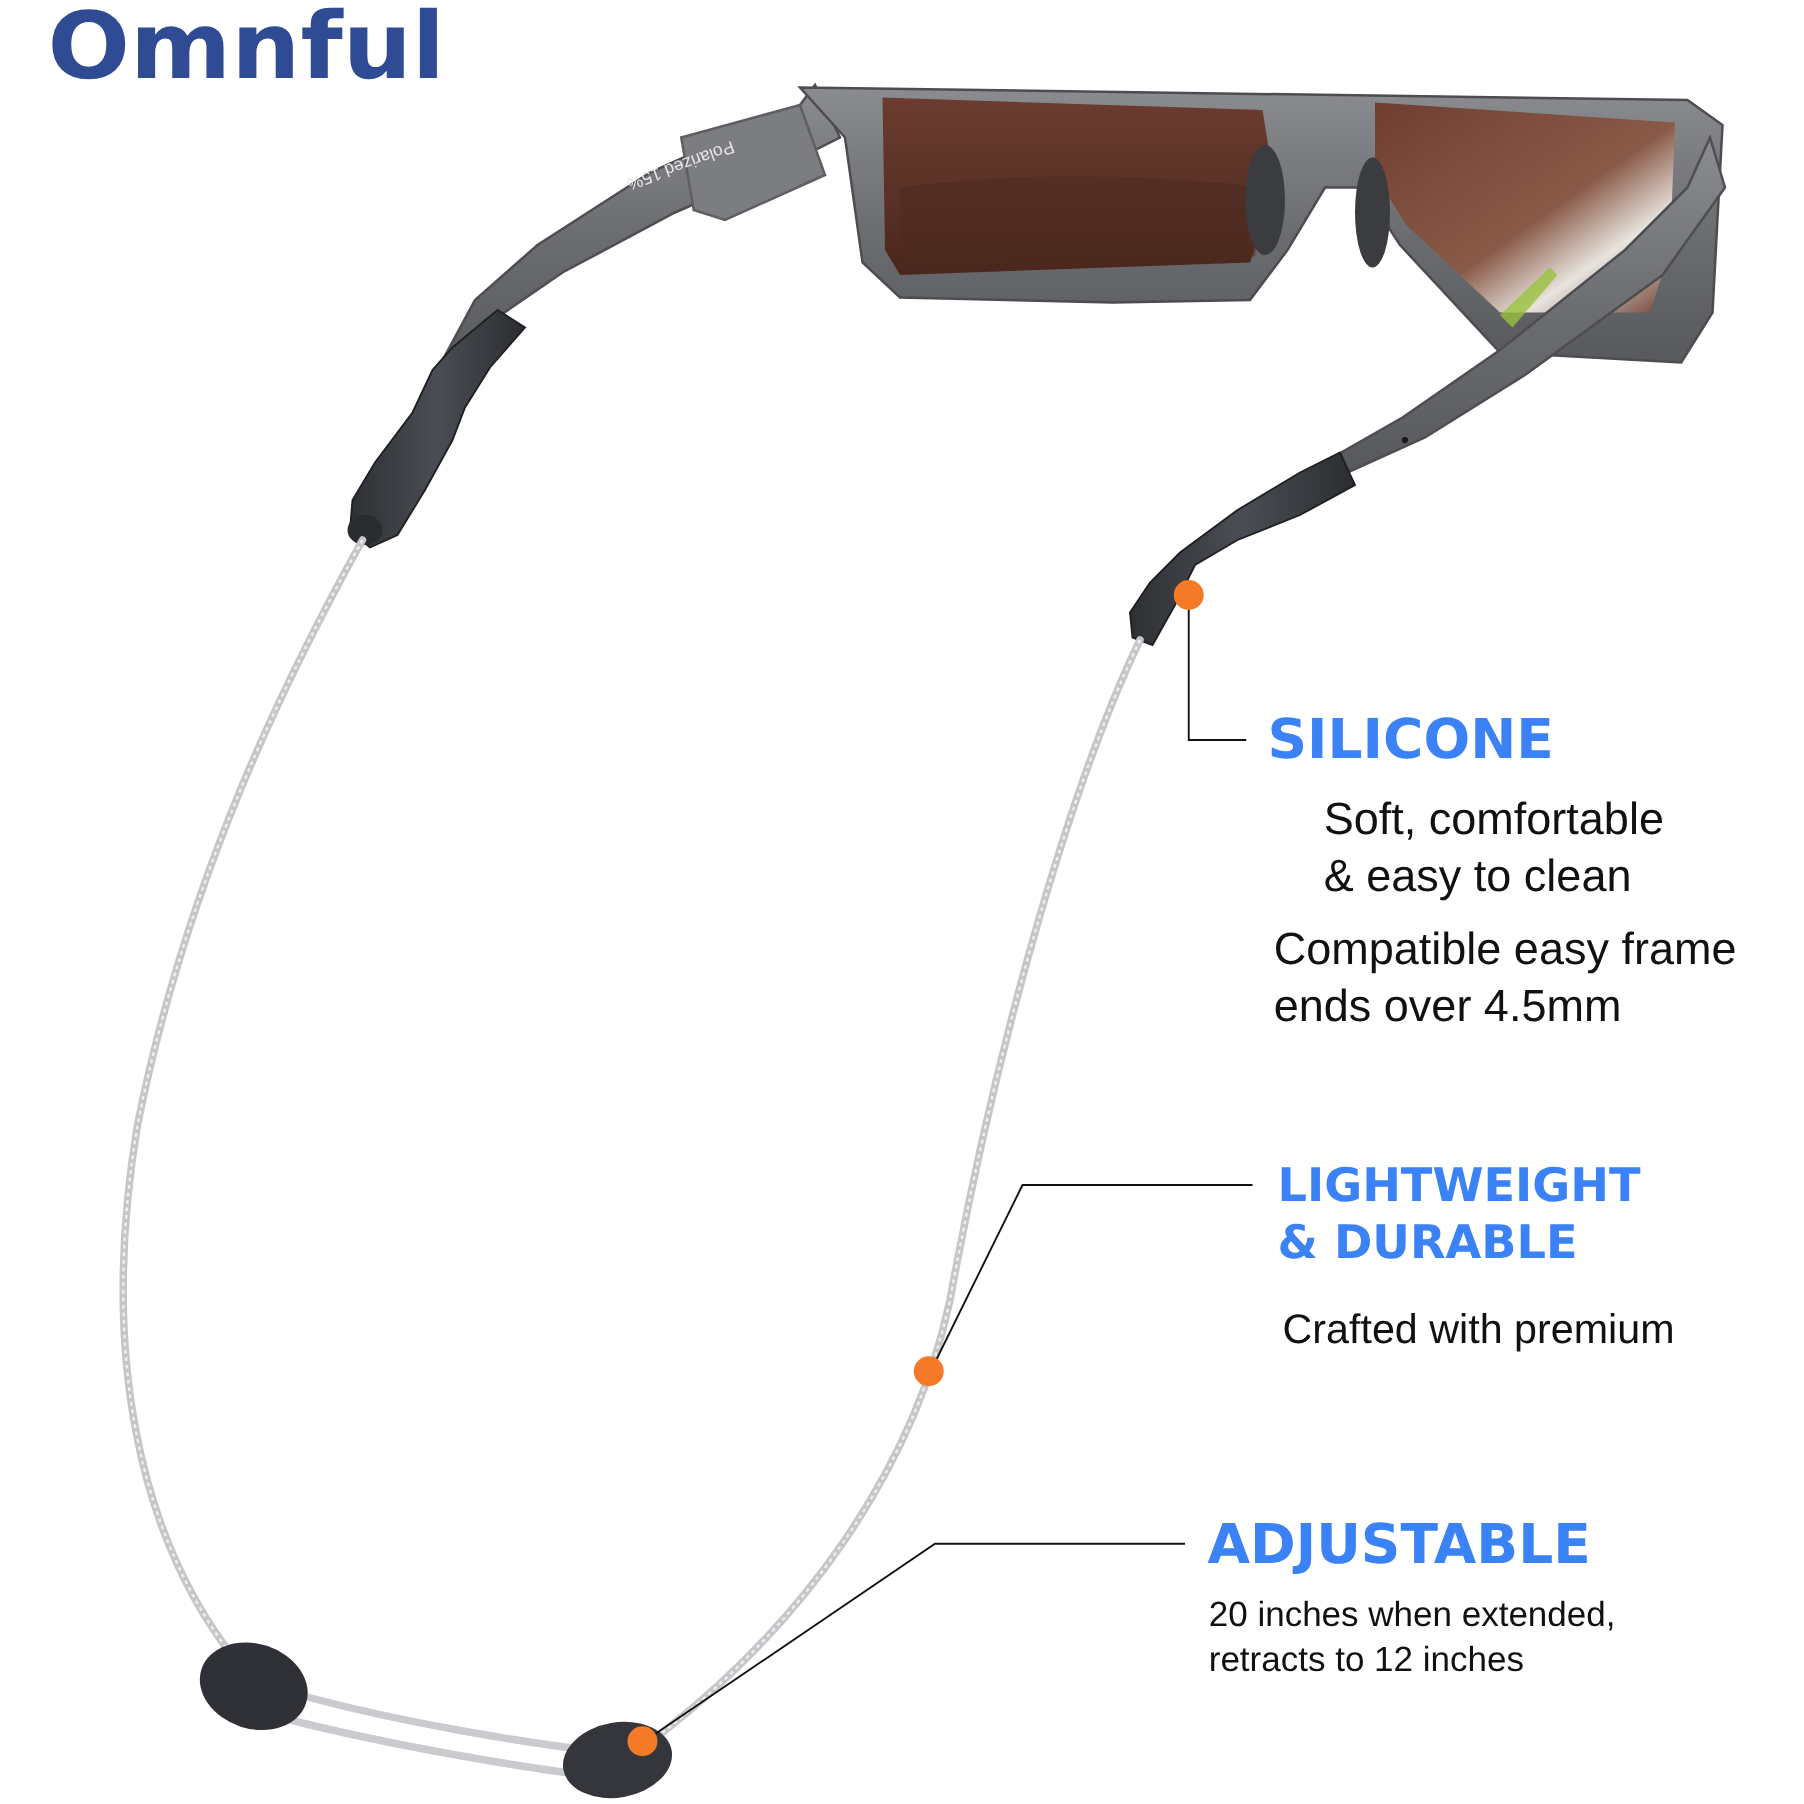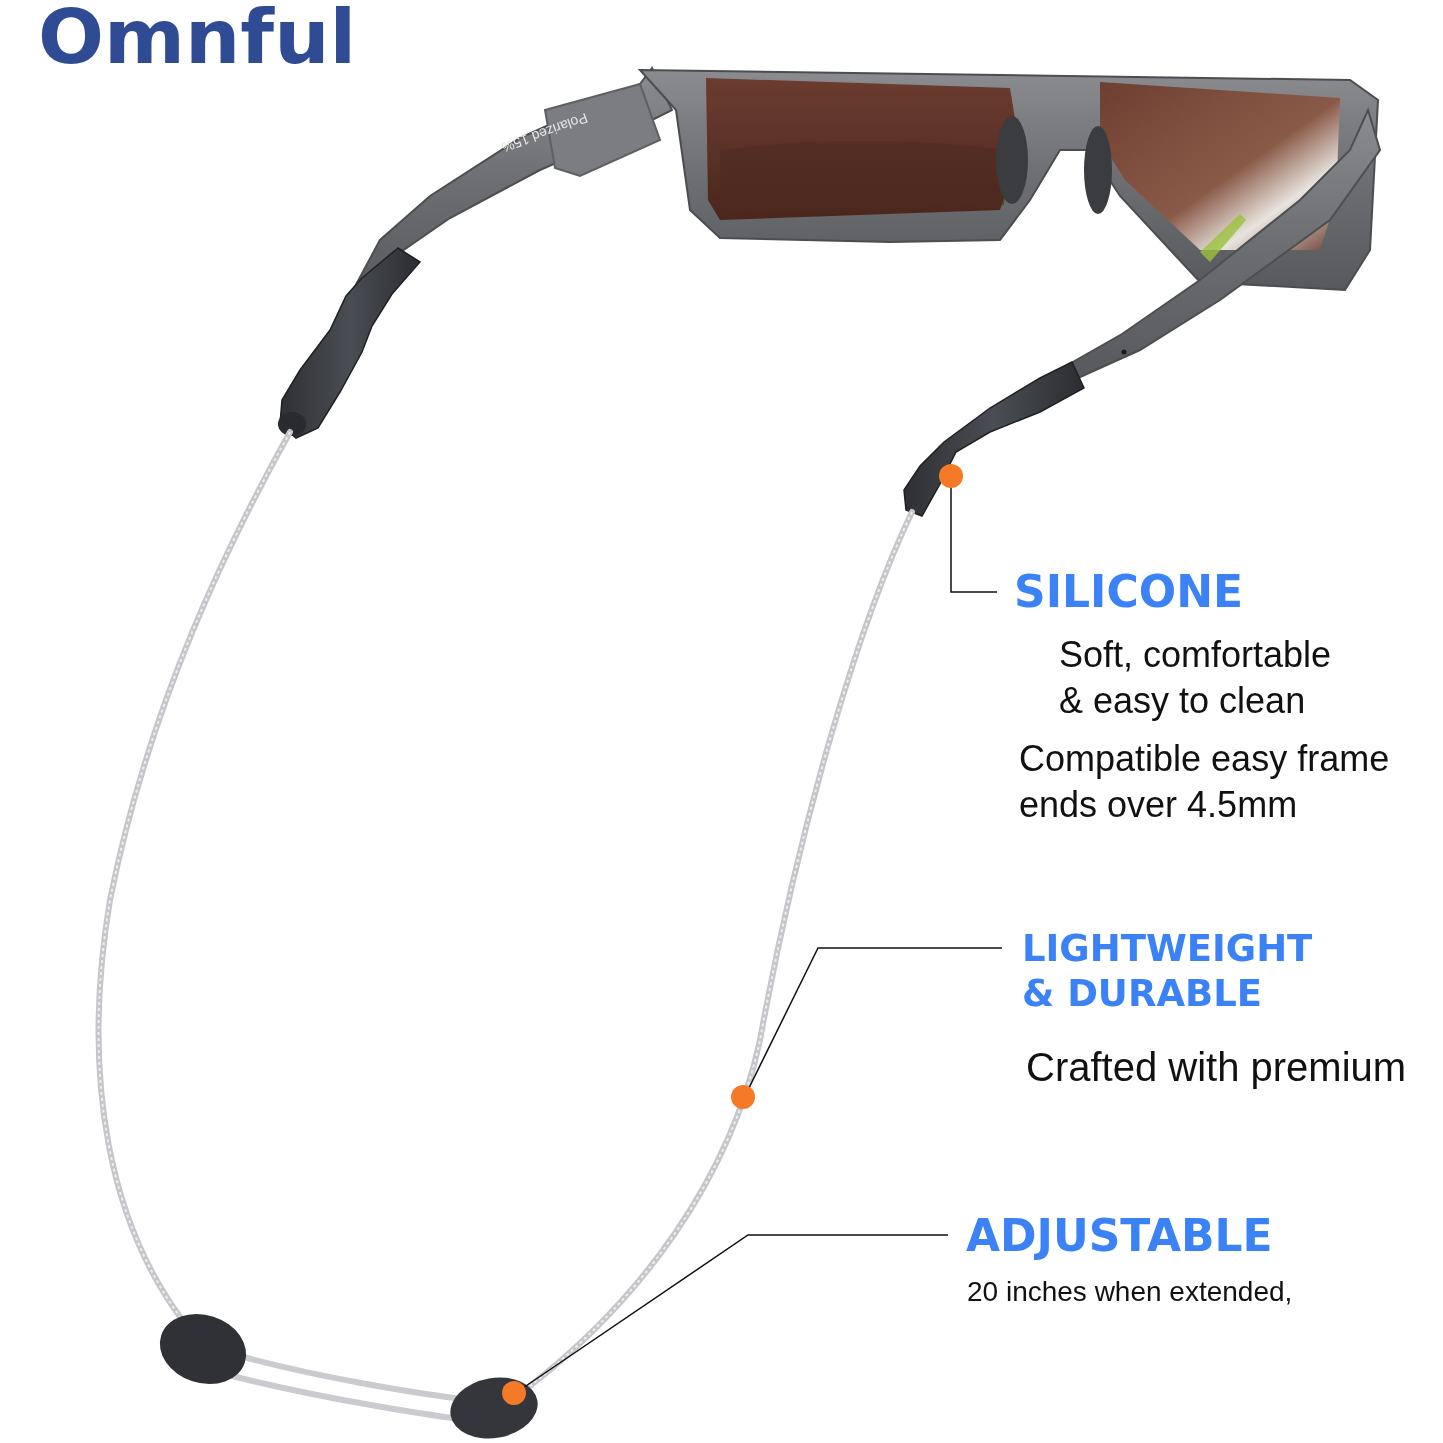--- a/index.html
+++ b/index.html
@@ -10,21 +10,21 @@
              transform: scaleX(1.05); transform-origin: left top; }
     svg.art { position: absolute; left: 0; top: 0; }
     .heading { position: absolute; color: #3b82f6; font-weight: 900;
                font-family: "DejaVu Sans", sans-serif; line-height: 1; white-space: nowrap; }
     .body { position: absolute; color: #111111; font-family: "Liberation Sans", sans-serif;
             line-height: 1.28; white-space: nowrap; }
     .h-sil { left: 1014px; top: 570px; font-size: 44px; }
     .b-sil1 { left: 1019px; top: 632px; font-size: 36px; margin-left: 40px; }
     .b-sil2 { left: 1019px; top: 736px; font-size: 36px; }
     .h-light { left: 1022px; top: 926px; font-size: 37px; line-height: 1.22; }
-    .b-light { left: 1026px; top: 1042px; font-size: 40px; }
+    .b-light { left: 1026px; top: 1042px; font-size: 33px; }
     .h-adj { left: 966px; top: 1214px; font-size: 44px; }
     .b-adj { left: 967px; top: 1274px; font-size: 28px; }
     .line { display: block; }
   </style>
 </head>
 <body>
 
 <div class="brand">Omnful</div>
 
 <svg class="art" width="1443" height="1443" viewBox="0 0 1443 1443">
@@ -126,13 +126,14 @@
   <span class="line">LIGHTWEIGHT</span>
   <span class="line">&amp; DURABLE</span>
 </div>
 <div class="body b-light">
   <span class="line">Crafted with premium</span>
 </div>
 
 <div class="heading h-adj">ADJUSTABLE</div>
 <div class="body b-adj">
   <span class="line">20 inches when extended,</span>
+  <span class="line">retracts to 12 inches</span>
 </div>
 
 </body></html>

